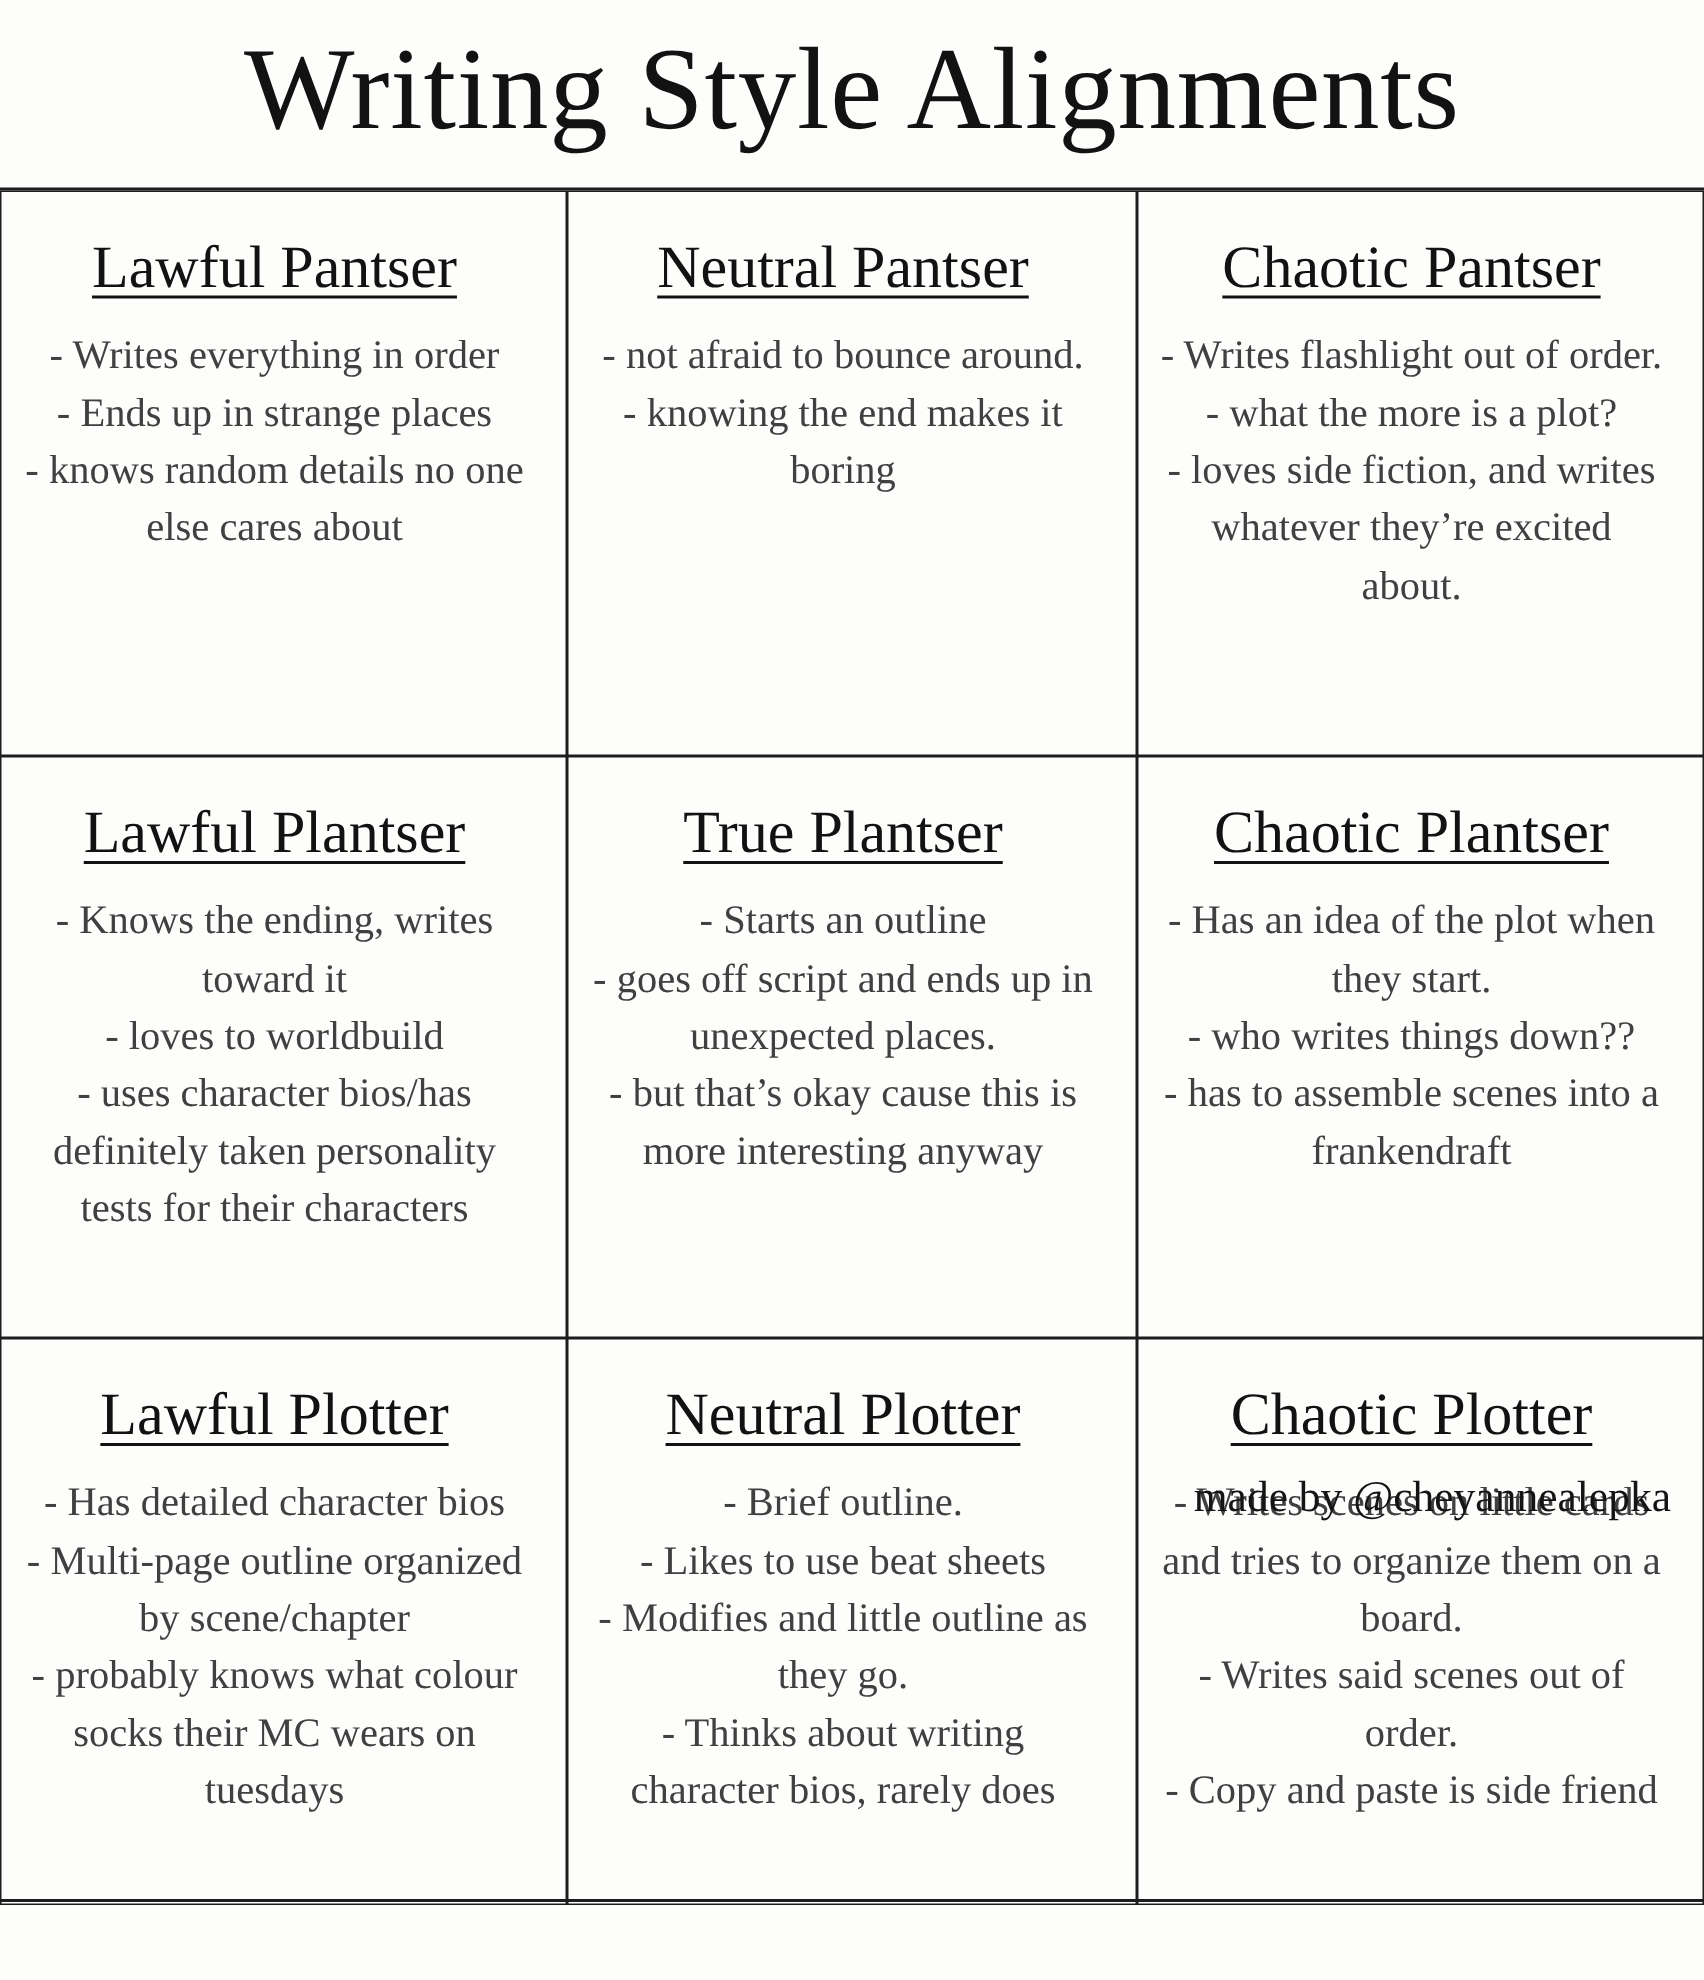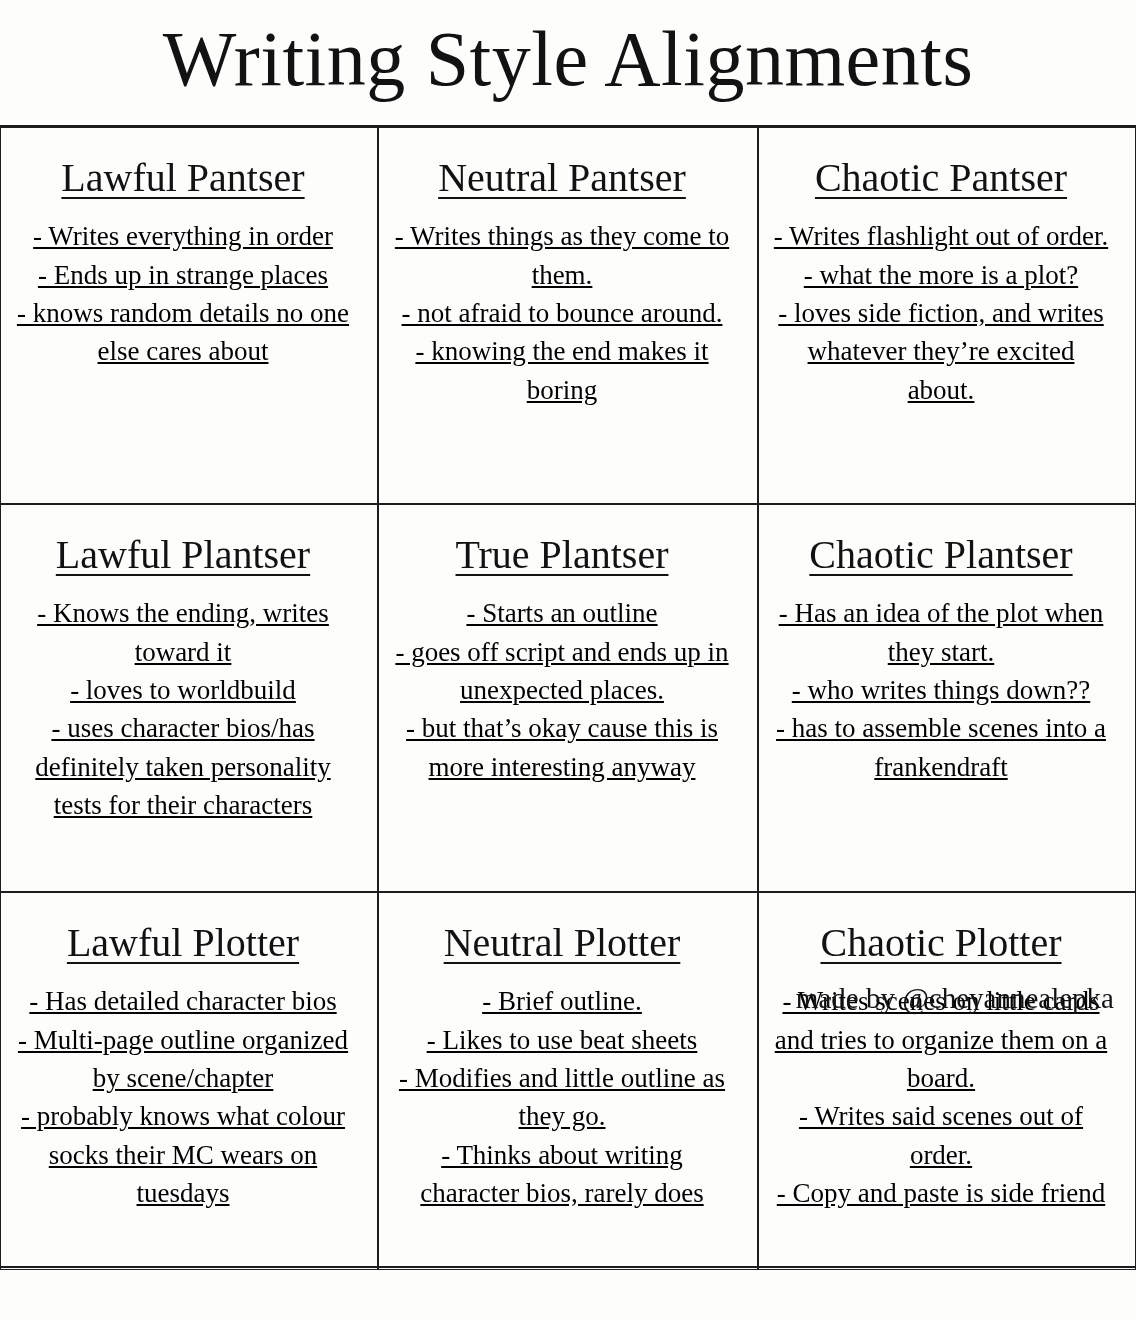--- a/index.html
+++ b/index.html
@@ -43,22 +43,21 @@
     font-weight: 400;
     text-decoration: underline;
     text-underline-offset: 6px;
     text-decoration-thickness: 2px;
     margin-bottom: 16px;
     color: #121212;
   }
   .items {
     font-size: 27px;
     line-height: 1.42;
-    color: #000000;
-    text-decoration: underline;
+    color: #404040;
   }
   .bullet { margin: 0 auto; }
 
   .credit {
     position: absolute;
     right: 22px;
     bottom: 22px;
     font-size: 29px;
     color: #141414;
   }
@@ -77,21 +76,20 @@
       <div class="items">
           <div class="bullet">- Writes everything in order</div>
           <div class="bullet">- Ends up in strange places</div>
           <div class="bullet">- knows random details no one else cares about</div>
         </div>
     </section>
 
     <section class="cell">
       <h2 class="cell-title">Neutral Pantser</h2>
       <div class="items">
-          <div class="bullet">- Writes things as they come to them.</div>
           <div class="bullet">- not afraid to bounce around.</div>
           <div class="bullet">- knowing the end makes it boring</div>
         </div>
     </section>
 
     <section class="cell">
       <h2 class="cell-title">Chaotic Pantser</h2>
       <div class="items">
           <div class="bullet">- Writes flashlight out of order.</div>
           <div class="bullet">- what the more is a plot?</div>

